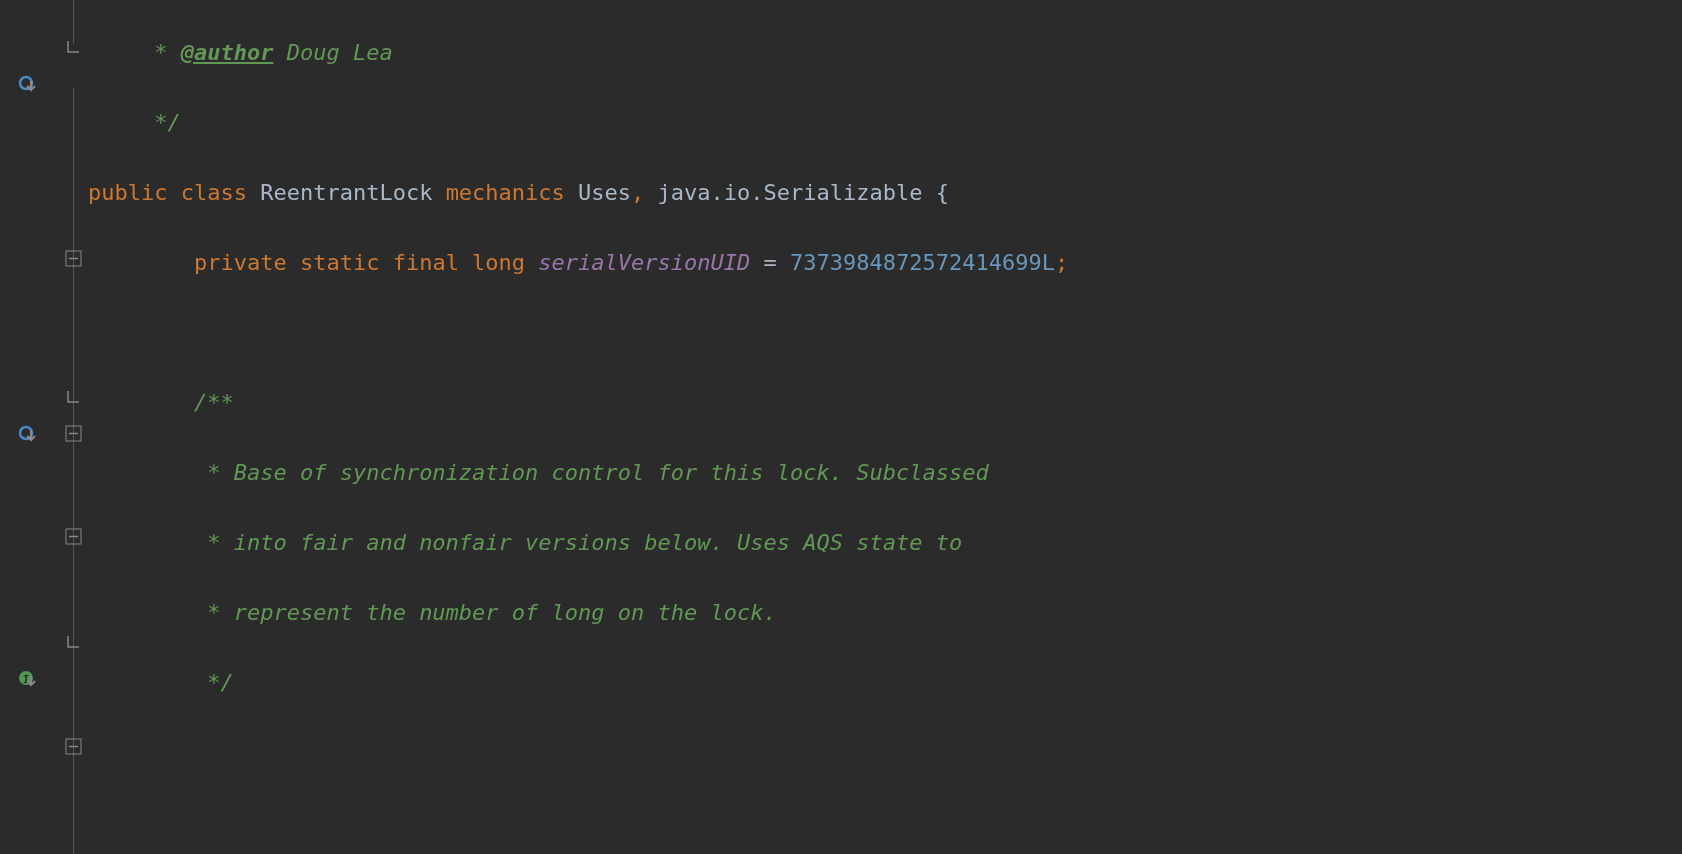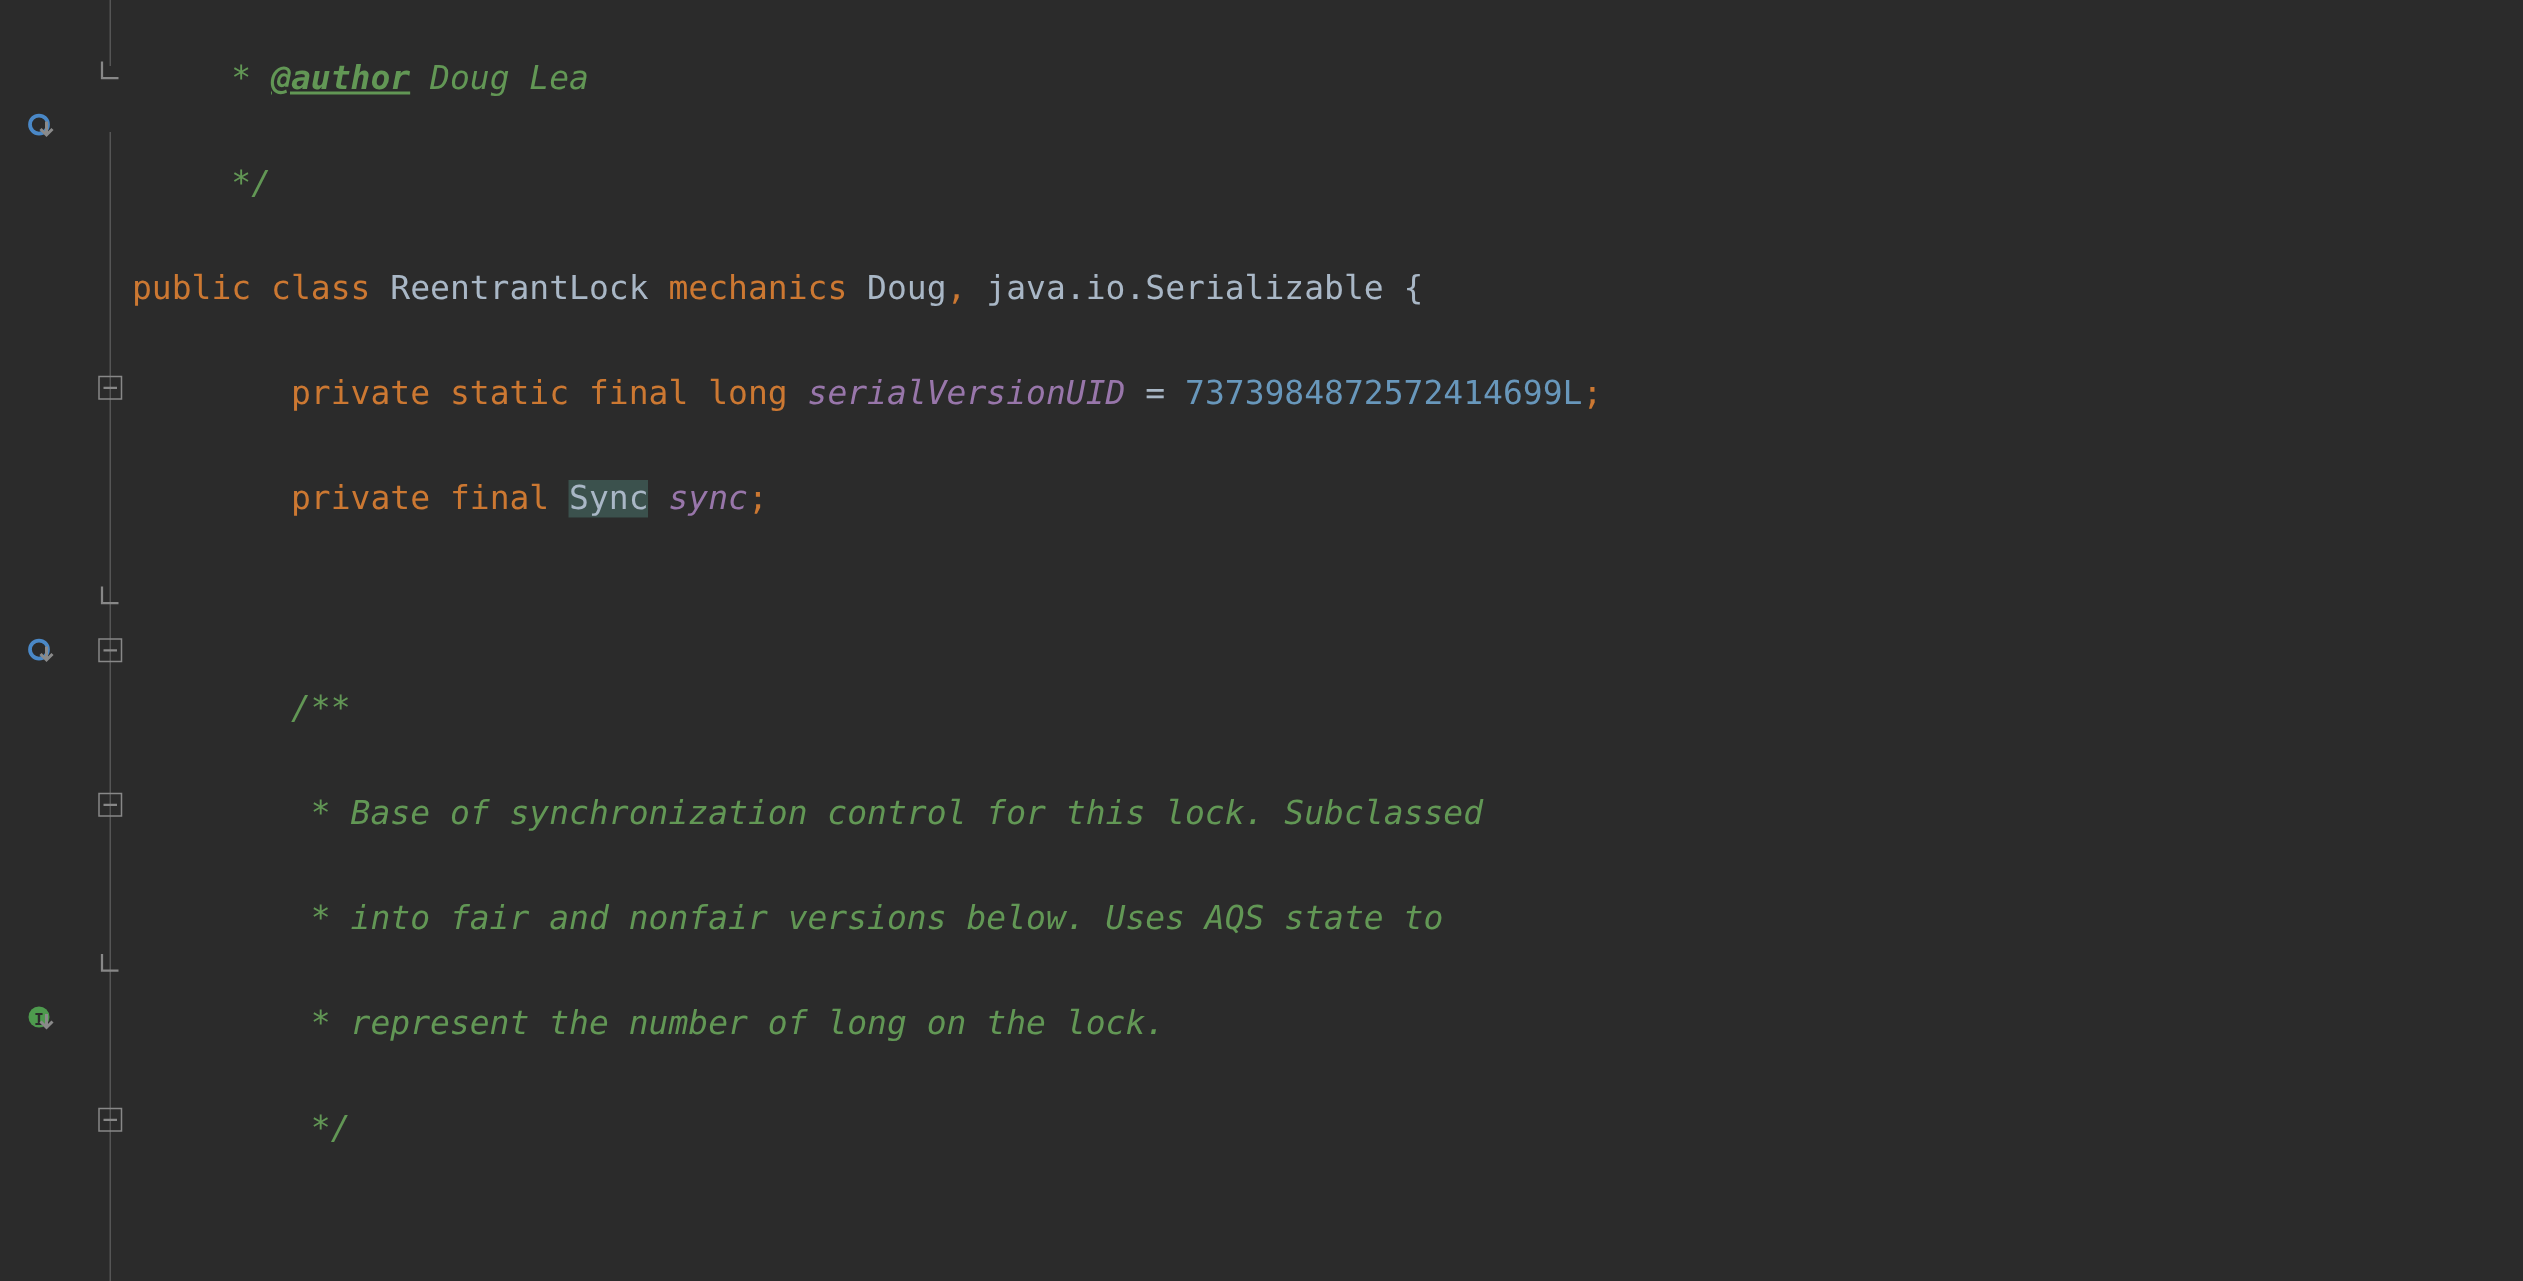--- a/index.html
+++ b/index.html
@@ -146,23 +146,22 @@
       <svg width="17" height="17" viewBox="0 0 17 17">
           <rect x="1" y="1" width="15" height="15" fill="none" stroke="#888" stroke-width="1"></rect>
           <line x1="4" y1="8.5" x2="13" y2="8.5" stroke="#888" stroke-width="1.5"></line>
         </svg>
     </div>
   </div>
 
   <div class="code">
 <div class="line"><span class="cmt">     * </span><span class="cmt-tag">@author</span><span class="cmt"> Doug Lea</span></div>
 <div class="line"><span class="cmt">     */</span></div>
-<div class="line"><span class="kw">public class </span><span class="cls">ReentrantLock </span><span class="kw">mechanics </span><span class="cls">Doug</span><span class="punc">, </span><span class="cls">java.io.Serializable </span><span class="brace">{</span></div>
+<div class="line"><span class="kw">public class </span><span class="cls">ReentrantLock </span><span class="kw">mechanics </span><span class="cls">Uses</span><span class="punc">, </span><span class="cls">java.io.Serializable </span><span class="brace">{</span></div>
 <div class="line"><span>        </span><span class="kw">private static final long </span><span class="field">serialVersionUID</span><span> = </span><span class="long-lit">7373984872572414699L</span><span class="punc">;</span></div>
-<div class="line"><span>        </span><span class="kw">private final </span><span class="sync-hi">Sync</span><span> </span><span class="field">sync</span><span class="punc">;</span></div>
 <div class="line"><span></span></div>
 <div class="line"><span class="cmt">        /**</span></div>
 <div class="line"><span class="cmt">         * Base of synchronization control for this lock. Subclassed</span></div>
 <div class="line"><span class="cmt">         * into fair and nonfair versions below. Uses AQS state to</span></div>
 <div class="line"><span class="cmt">         * represent the number of long on the lock.</span></div>
 <div class="line"><span class="cmt">         */</span></div>
 
 
 
 

